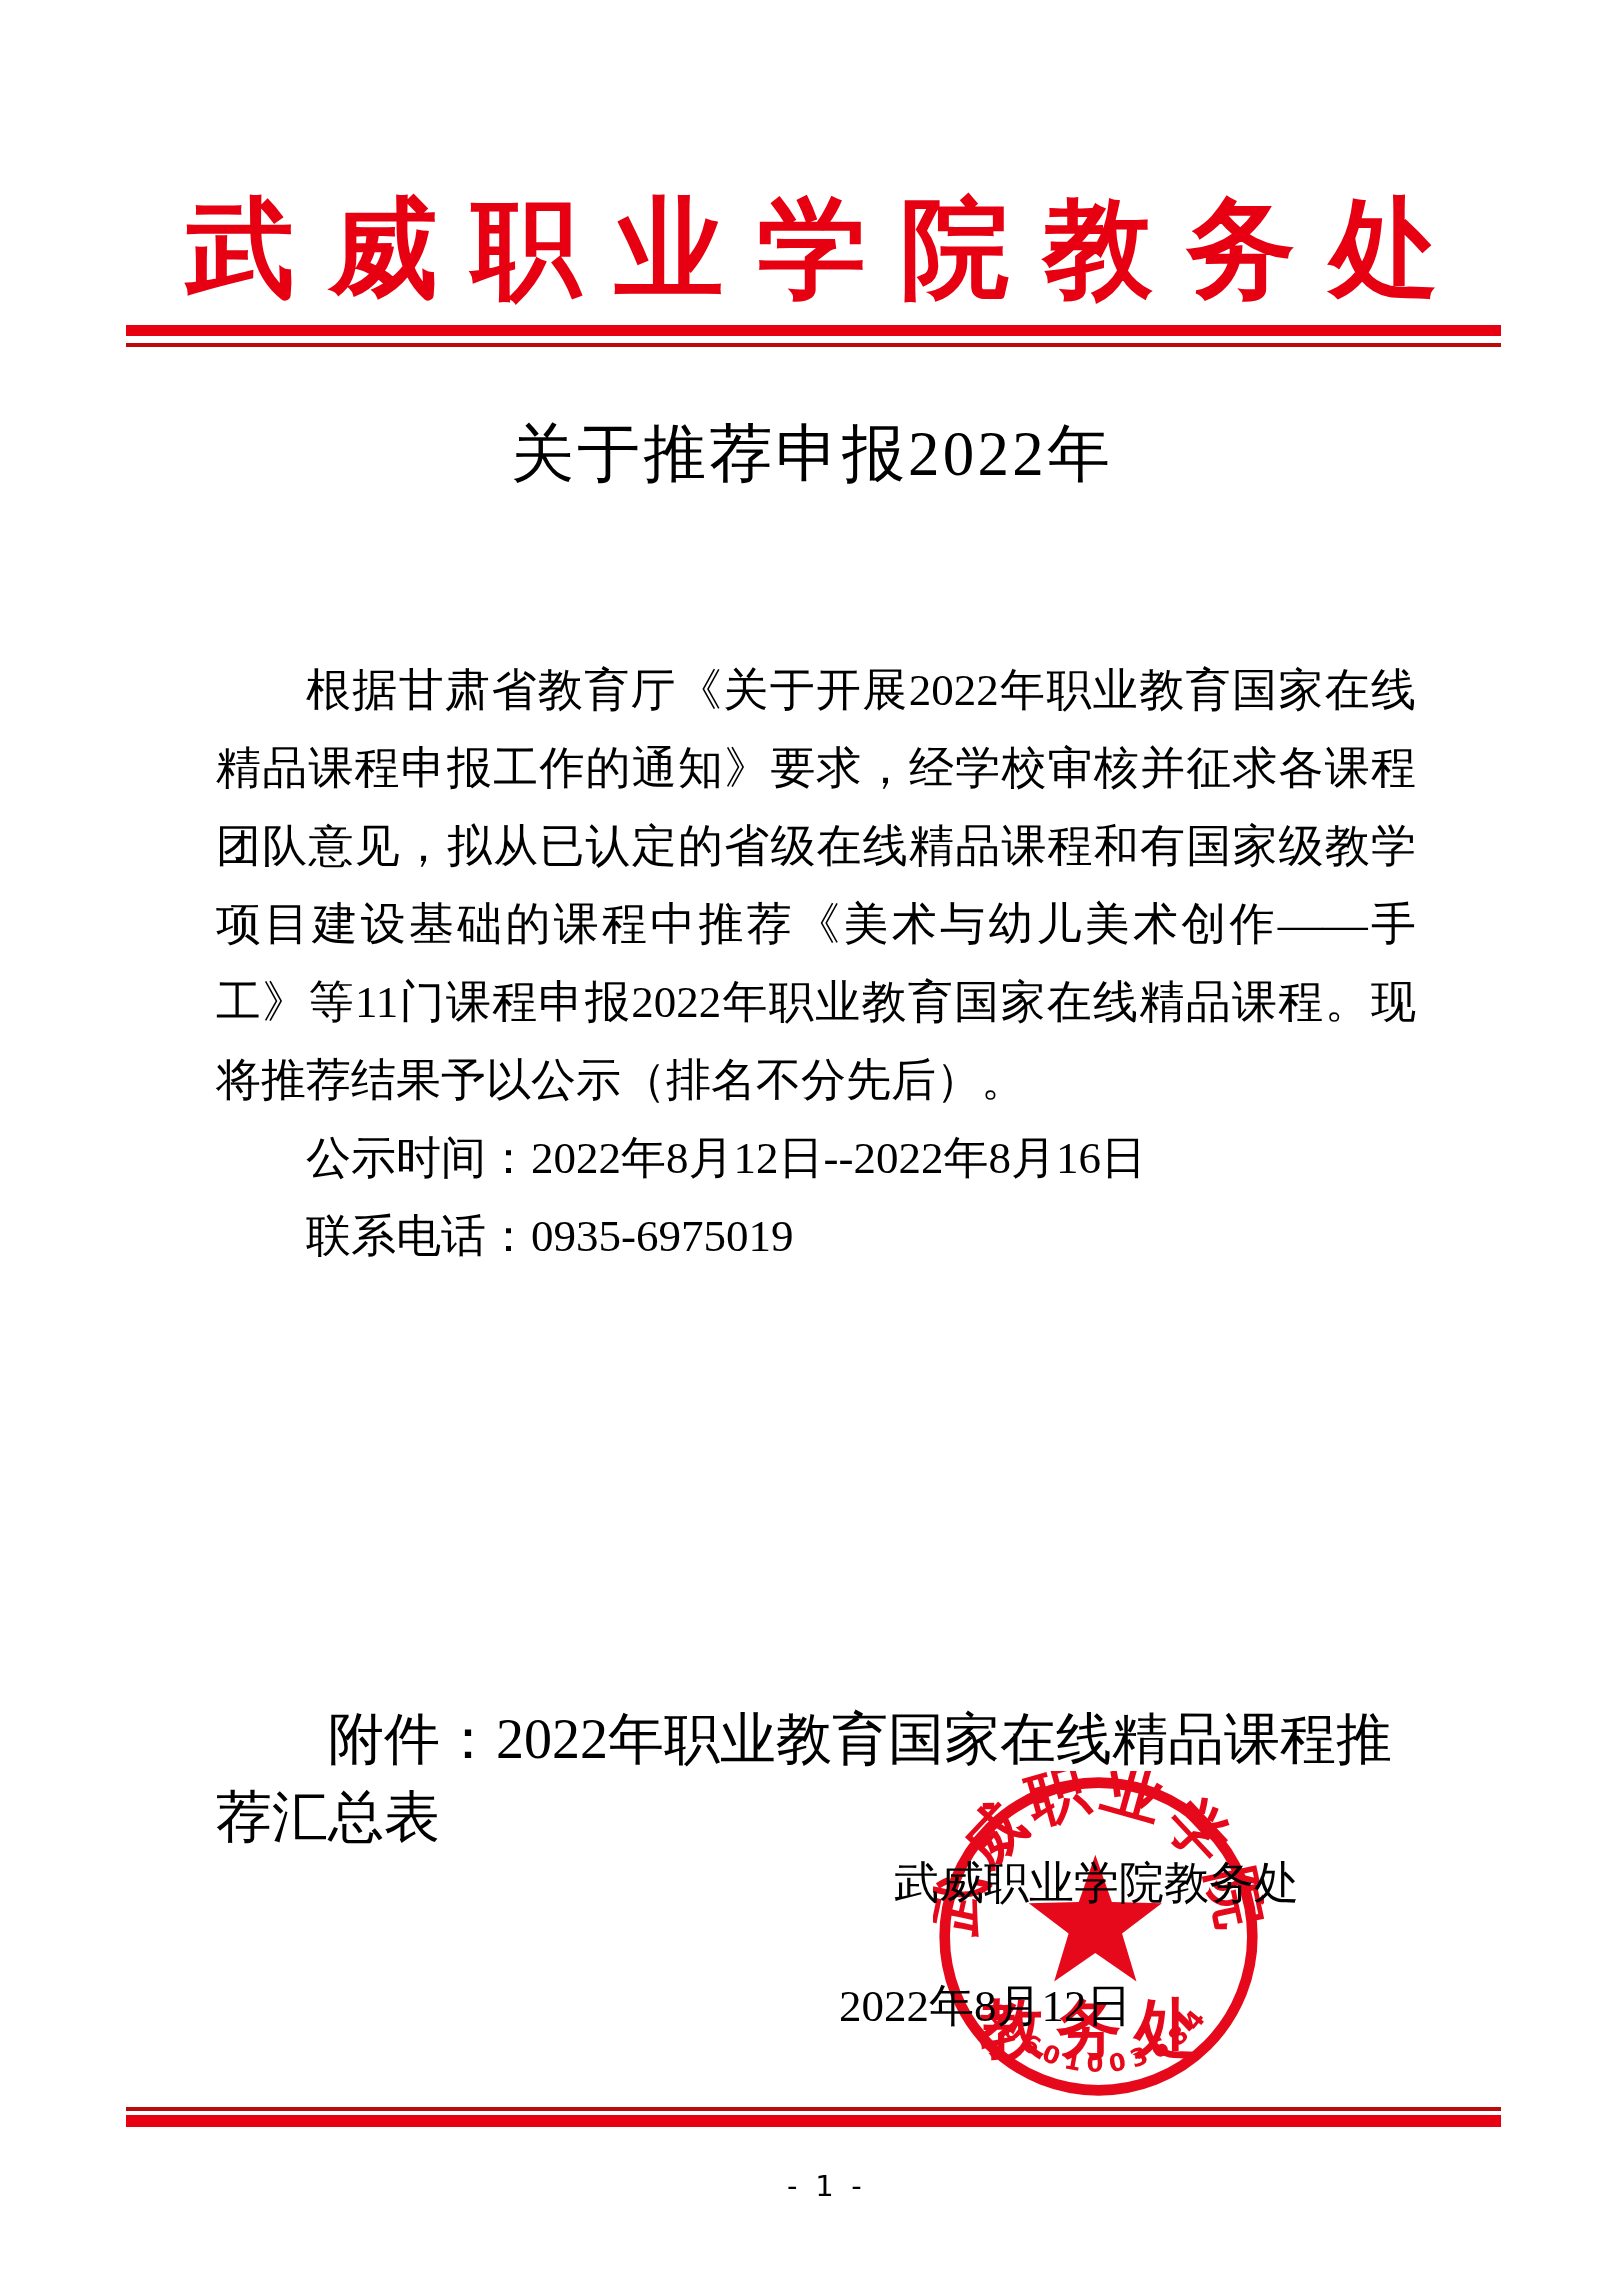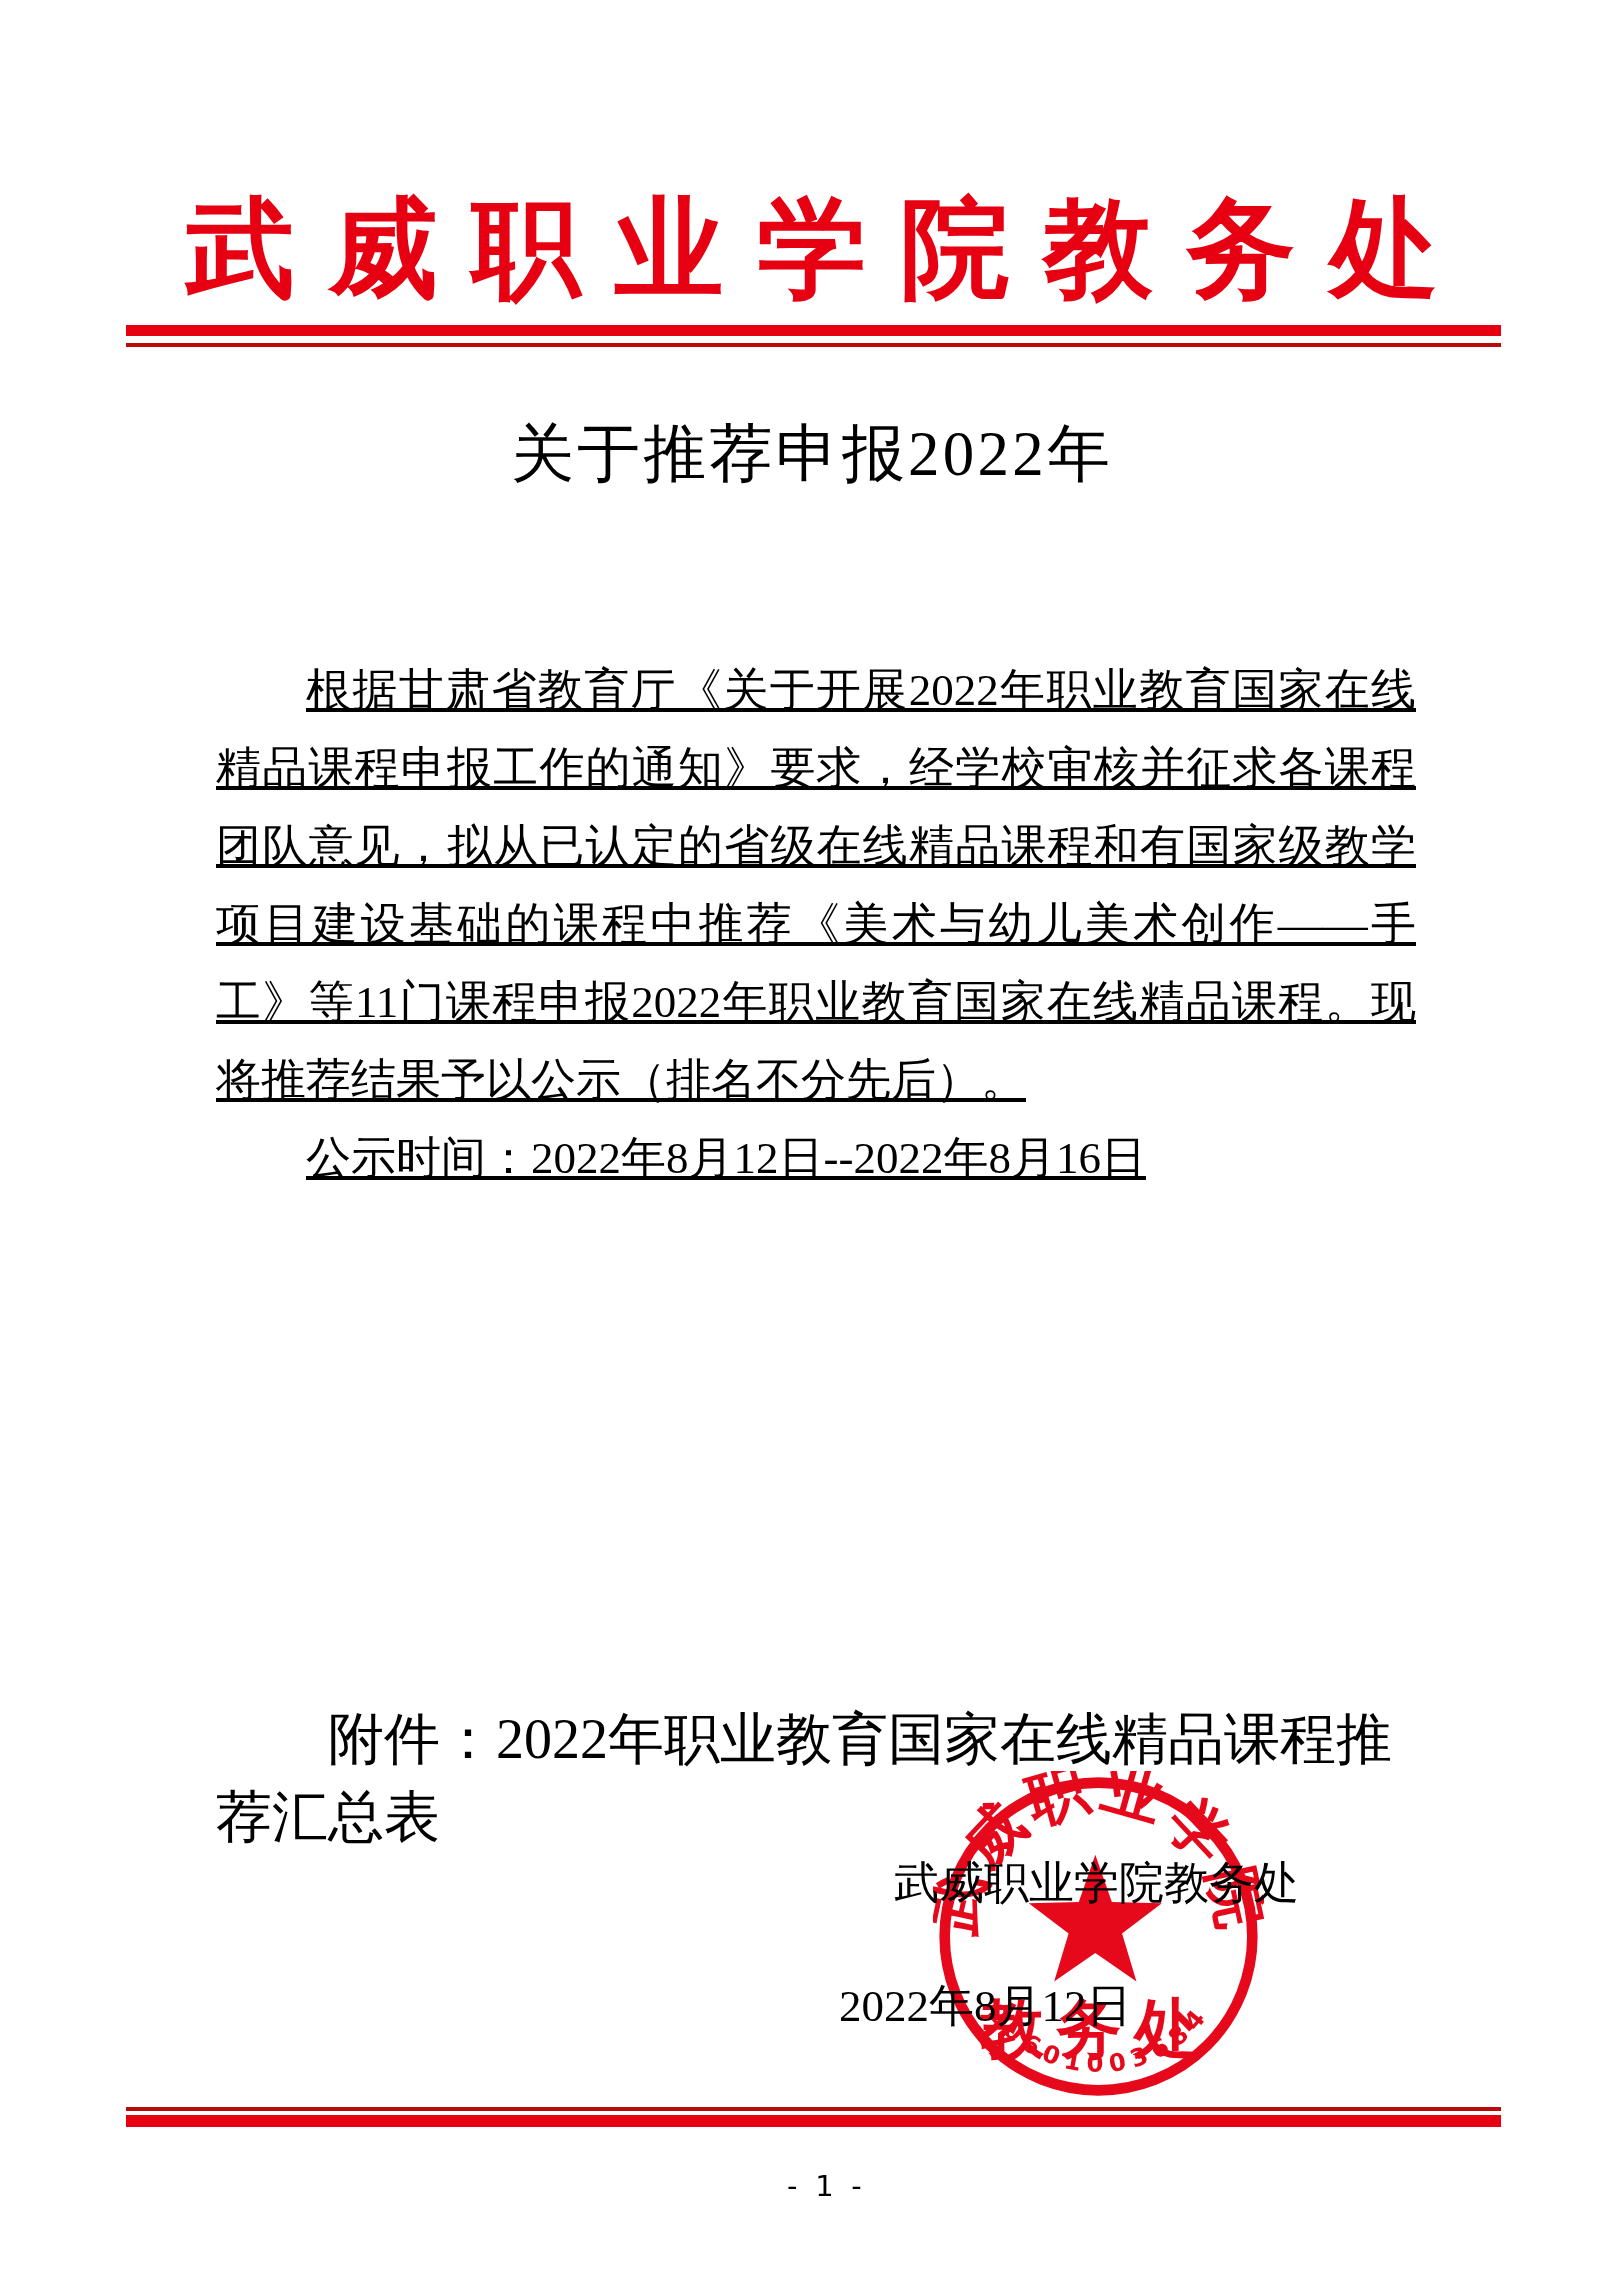--- a/index.html
+++ b/index.html
@@ -25,21 +25,21 @@
   .title {
     position:absolute; top:410px; left:0; width:100%;
     text-align:center; font-weight:400;
     font-size:63px; line-height:89px; letter-spacing:3.2px;
   }
   
   .body-text {
     position:absolute; top:651px; left:216px; width:1200px;
     font-size:45px; line-height:78px; text-align:justify;
   }
-  .body-text p { text-indent:2em; margin:0;text-decoration:underline; }
+  .body-text p { text-indent:2em; margin:0; }
   .attachment {
     position:absolute; top:1700px; left:216px; width:1200px;
     font-size:56px; line-height:78px; text-indent:2em; z-index:1;
   }
   
   .sig-org {
     position:absolute; top:1857px; left:839px; width:515px; z-index:3;
     text-align:center; font-size:45px; line-height:53px; white-space:nowrap;
   }
   .sig-date {
@@ -72,20 +72,21 @@
   <div class="rule rule-thick-top"></div>
   <div class="rule rule-thin-top"></div>
 
   <div class="title">
     <div>关于推荐申报2022年</div>
   </div>
 
   <div class="body-text">
       <p class="para">根据甘肃省教育厅《关于开展2022年职业教育国家在线精品课程申报工作的通知》要求，经学校审核并征求各课程团队意见，拟从已认定的省级在线精品课程和有国家级教学项目建设基础的课程中推荐《美术与幼儿美术创作——手工》等11门课程申报2022年职业教育国家在线精品课程。现将推荐结果予以公示（排名不分先后）。</p>
       <p class="para">公示时间：2022年8月12日--2022年8月16日</p>
+      <p class="para">联系电话：0935-6975019</p>
     </div>
 
   <p class="attachment">附件：2022年职业教育国家在线精品课程推荐汇总表</p>
 
   <div class="seal">
     <svg viewBox="0 0 624 624" width="331" height="331">
       <circle cx="312" cy="312" r="290" fill="none" stroke-width="20" class="seal-stroke"></circle>
       <polygon class="seal-fill" points="306,158 337.2,247.1 431.5,249.2 356.4,306.4 383.6,396.8 306,343 228.4,396.8 255.6,306.4 180.5,249.2 274.8,247.1"></polygon>
       <path id="sealTopArc" d="M 84 300 A 228 228 0 0 1 540 300" fill="none"></path>
       <path id="sealBottomArc" d="M 91 440 A 255 255 0 0 0 533 440" fill="none"></path>

